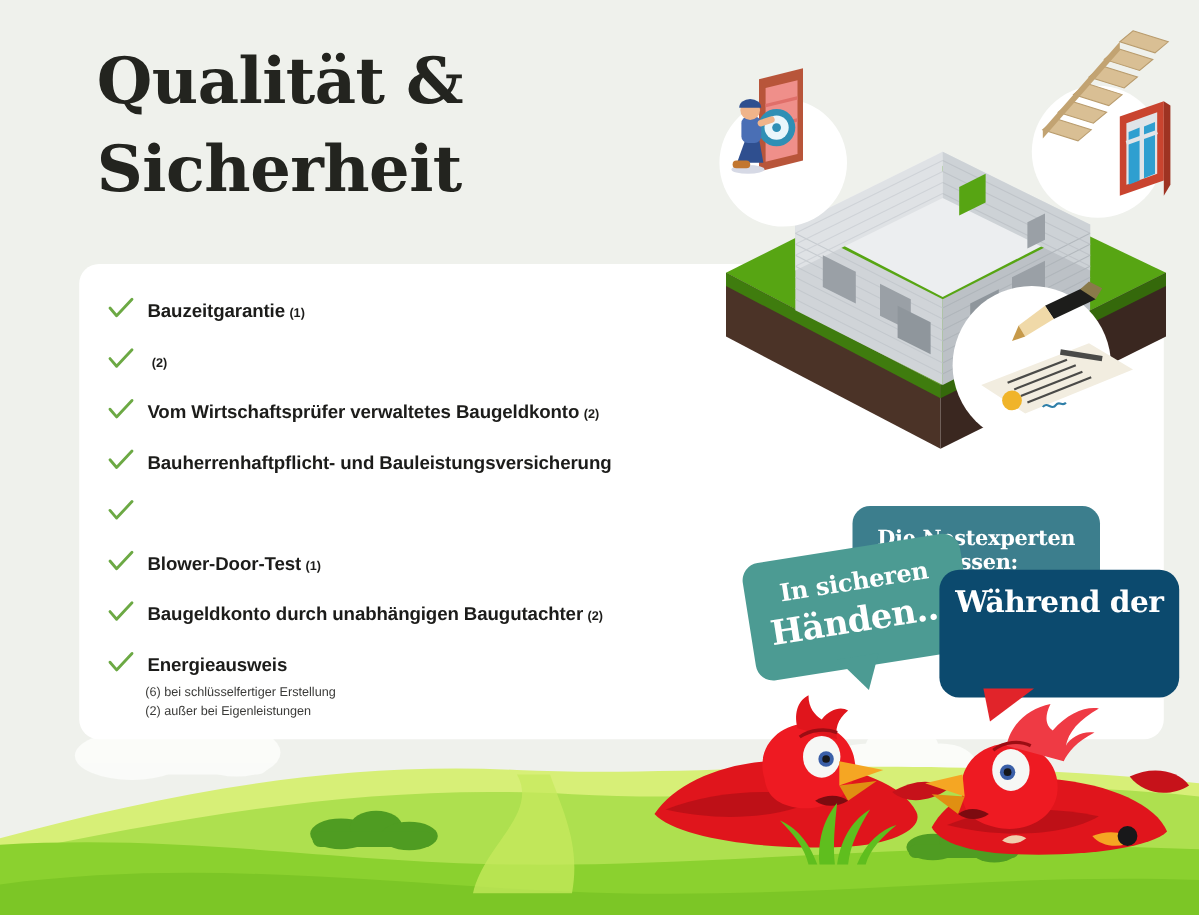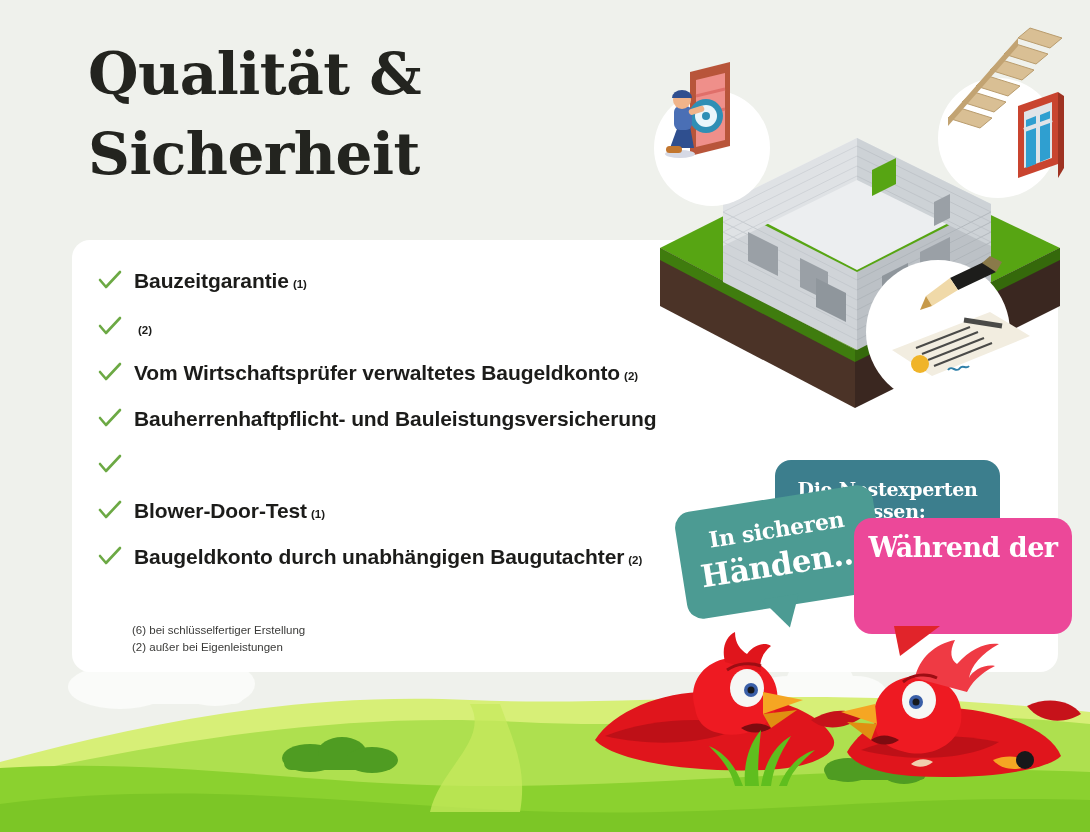--- a/index.html
+++ b/index.html
@@ -37,21 +37,21 @@
     background: #ffffff;
     border-radius: 18px;
     z-index: 3;
   }
 
   .checklist { position: absolute; left: 98px; top: 268px; z-index: 5; width: 620px; }
   .check-row { display: flex; align-items: baseline; height: 46px; }
   .check-mark { width: 36px; flex: none; position: relative; top: 2px; }
   .check-mark svg { display: block; }
   .check-label {
-    font-size: 21px;
+    font-size: 17px;
     font-weight: bold;
     color: #1c1c1a;
     letter-spacing: -0.1px;
     white-space: nowrap;
   }
   .check-sup { font-size: 11.5px; font-weight: bold; color: #1c1c1a; margin-left: 4px; }
 
   .footnotes { position: absolute; left: 132px; top: 622px; z-index: 5; }
   .footnote { font-size: 11.5px; color: #3a3a38; line-height: 17px; white-space: nowrap; }
 
@@ -87,21 +87,21 @@
   .bubble-light .tail {
     position: absolute; left: 74px; bottom: -22px;
     width: 0; height: 0;
     border-left: 24px solid transparent;
     border-right: 14px solid transparent;
     border-top: 32px solid #4c9b93;
   }
 
   .bubble-red {
     left: 194px; top: 68px; width: 218px; height: 116px;
-    background: #ec4899; border-radius: 18px;
+    background: #0c4a6e; border-radius: 18px;
   }
   .bubble-red .bub-text { line-height: 1; }
   .bubble-red .l1 { font-size: 27px; padding-top: 16px; letter-spacing: -0.5px; }
   .bubble-red .l2 { font-size: 40px; padding-top: 6px; letter-spacing: -0.8px; }
   .bubble-red .tail {
     position: absolute; left: 40px; bottom: -22px;
     width: 0; height: 0;
     border-left: 6px solid transparent;
     border-right: 40px solid transparent;
     border-top: 30px solid #e1242a;
@@ -363,20 +363,29 @@
       <span class="check-sup">(1)</span>
     </div>
     <div class="check-row">
       <span class="check-mark">
           <svg width="24" height="20" viewBox="0 0 24 20">
             <path d="M2 10 L8 17 L22 2" fill="none" stroke="#6ca944" stroke-width="2.6" stroke-linecap="round" stroke-linejoin="round"></path>
           </svg>
         </span>
       <span class="check-label">Baugeldkonto durch unabhängigen Baugutachter</span>
       <span class="check-sup">(2)</span>
+    </div>
+    <div class="check-row">
+      <span class="check-mark">
+          <svg width="24" height="20" viewBox="0 0 24 20">
+            <path d="M2 10 L8 17 L22 2" fill="none" stroke="#6ca944" stroke-width="2.6" stroke-linecap="round" stroke-linejoin="round"></path>
+          </svg>
+        </span>
+      <span class="check-label">Energieausweis</span>
+      <span class="check-sup"></span>
     </div>
   </div>
 
   <div class="footnotes">
     <div class="footnote">(6) bei schlüsselfertiger Erstellung</div>
     <div class="footnote">(2) außer bei Eigenleistungen</div>
   </div>
 
   <div class="bubbles">
     <div class="bubble bubble-dark">

